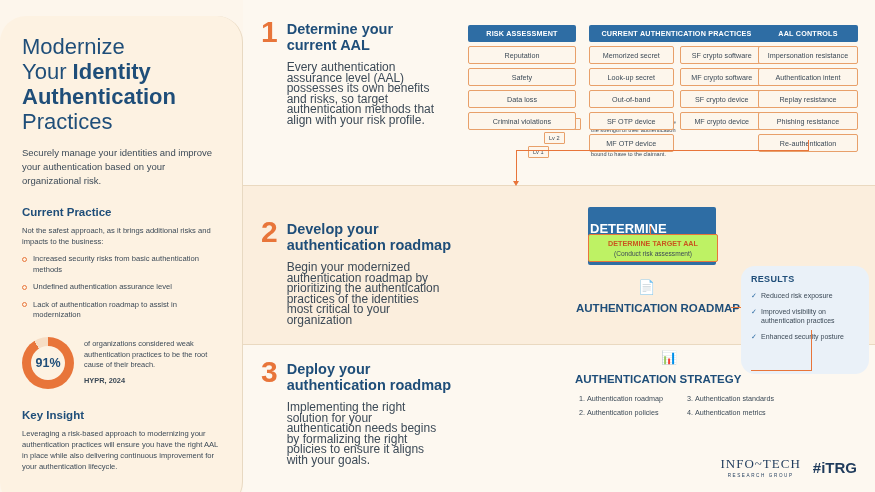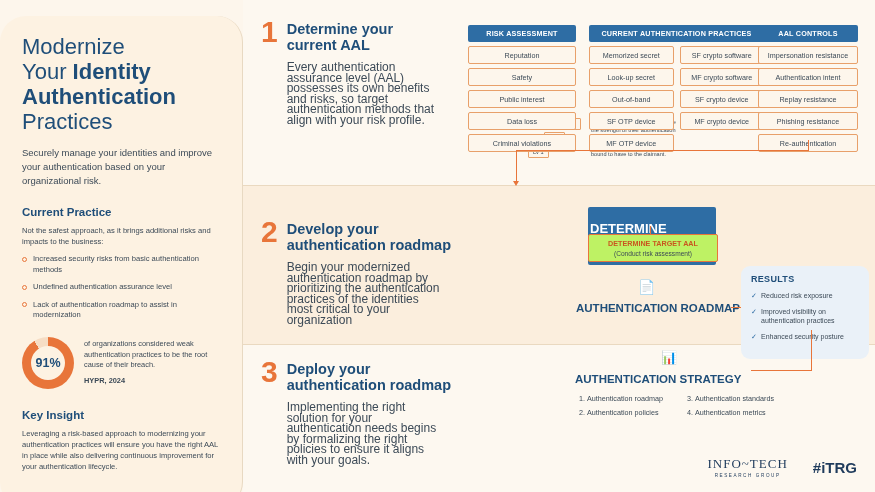--- a/index.html
+++ b/index.html
@@ -134,41 +134,41 @@
   .pill-orange .l1 { font-size:7.2px; font-weight:bold; color:#c9561f; display:block; }
   .pill-orange .l2 { font-size:6.6px; color:#3c4a57; display:block; margin-top:2px; }
 
   .big-label {
     position:absolute; font-size:11.5px; font-weight:bold; color:#1f4e79;
   }
 
   
   .results {
     position:absolute; left:498px; top:266px; width:128px;
-    background:#eaf1f8; border-radius:9px; padding:8px 10px 12px 10px;
+    background:#eaf1f8; border-radius:14px; padding:8px 10px 27px 10px;
     box-sizing:border-box;
   }
   .results h4 { margin:0 0 7px 0; font-size:9px; color:#1f4e79; font-weight:bold; letter-spacing:.3px; }
   .results li {
     list-style:none; font-size:7px; line-height:9.5px; color:#3c4a57;
     padding-left:10px; position:relative; margin-bottom:6px;
   }
   .results li:before {
     content:"\2713"; position:absolute; left:0; top:0; color:#2e6da4; font-size:7px;
   }
   .results ul { margin:0; padding:0; }
 
   
   .strategy { position:absolute; left:330px; top:392px; width:250px; }
   .strategy-cols { display:flex; gap:18px; }
   .strategy ol { margin:0; padding:0 0 0 14px; }
   .strategy li { font-size:7.2px; line-height:14px; color:#3c4a57; }
 
   
-  .logos { position:absolute; right:18px; bottom:14px; display:flex; align-items:center; gap:25px; }
+  .logos { position:absolute; right:18px; bottom:14px; display:flex; align-items:center; gap:12px; }
   .logo-infotech { text-align:center; color:#1f3b5c; }
   .logo-infotech .m { font-size:13px; letter-spacing:1px; font-family:"Liberation Serif", serif; }
   .logo-infotech .s { font-size:4.6px; letter-spacing:1.6px; margin-top:1px; }
   .logo-itrg { font-size:15px; font-weight:bold; color:#1f3b5c; font-family:"Liberation Sans", sans-serif; }
 
   
   .arrow { position:absolute; background:#e8753a; }
   .arrow-h { height:1px; }
   .arrow-v { width:1px; }
   .arrowhead {
@@ -236,21 +236,20 @@
       <div class="lvl lvl1">Lv 1</div>
     </div>
     <div class="lvl-note">
       <b>AALs</b><span> help organizations measure the strength of their authentication practices based on the level of assurance an authenticator is bound to have to the claimant.</span>
     </div>
 
     <div class="box-group" style="left:225px; top:25px; width:108px;">
       <div class="colhead">RISK ASSESSMENT</div>
       <div class="cell">Reputation</div>
       <div class="cell">Safety</div>
-      <div class="cell">Public interest</div>
       <div class="cell">Data loss</div>
       <div class="cell">Criminal violations</div>
     </div>
 
     <div class="box-group" style="left:330px; top:25px; width:175px;padding-left:16px;">
       <div class="colhead">CURRENT AUTHENTICATION PRACTICES</div>
       <div style="display:flex; gap:6px;">
         <div style="flex:1;">
           <div class="cell">Memorized secret</div>
           <div class="cell">Look-up secret</div>

